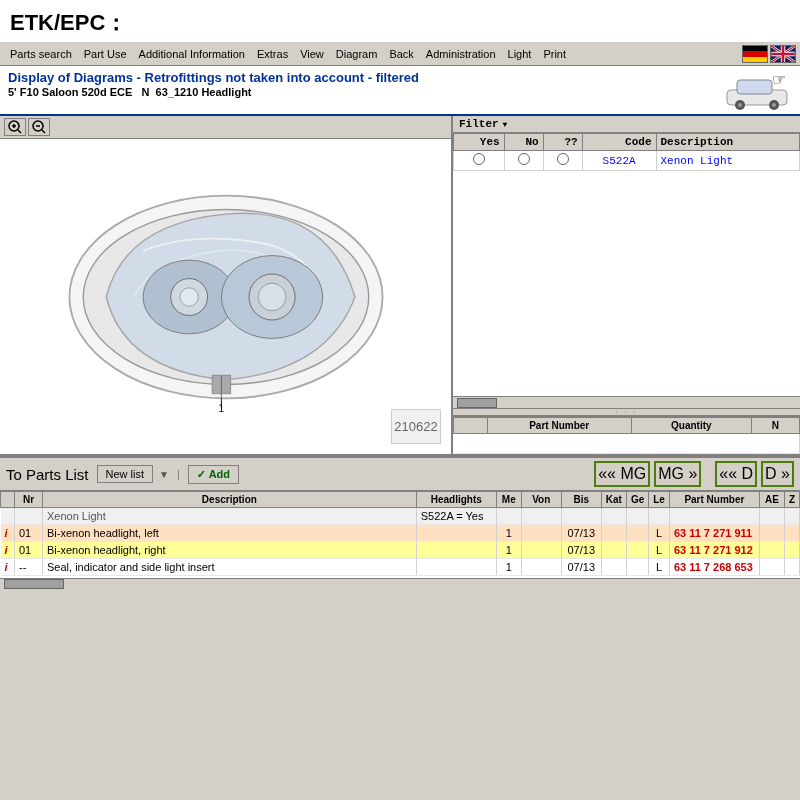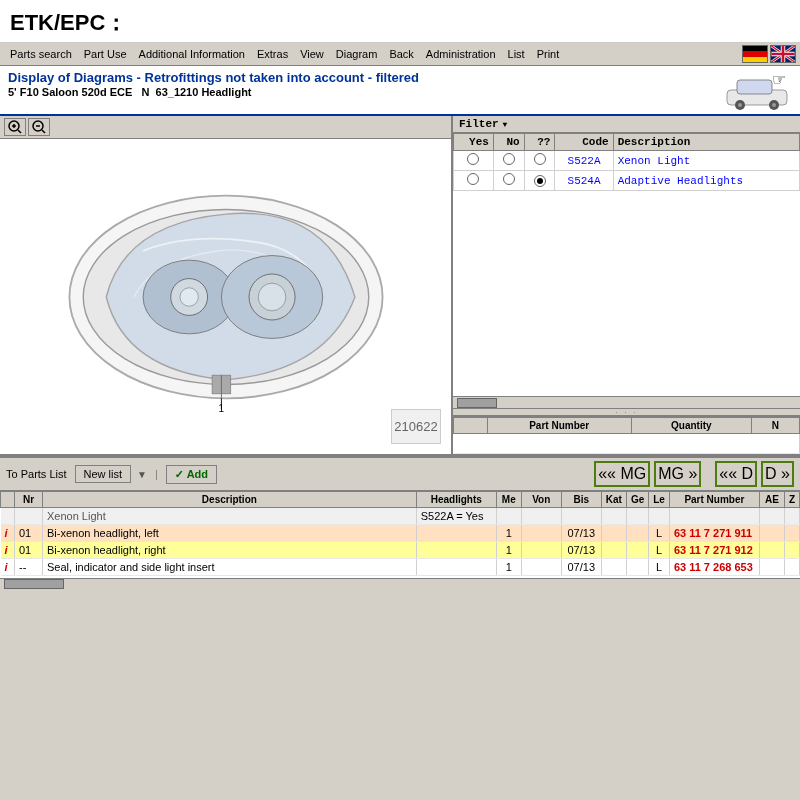--- a/index.html
+++ b/index.html
@@ -319,21 +319,21 @@
 
 <div class="menu-bar">
   <span class="menu-item">Parts search</span>
   <span class="menu-item">Part Use</span>
   <span class="menu-item">Additional Information</span>
   <span class="menu-item">Extras</span>
   <span class="menu-item">View</span>
   <span class="menu-item">Diagram</span>
   <span class="menu-item">Back</span>
   <span class="menu-item">Administration</span>
-  <span class="menu-item">List</span>
+  <span class="menu-item">Light</span>
   <span class="menu-item">Print</span>
   <div class="flag-icons">
     <div class="flag-box flag-de" title="German"></div>
     <div class="flag-box flag-gb" title="English">
       <svg width="26" height="18" viewBox="0 0 26 18">
         <rect width="26" height="18" fill="#012169"></rect>
         <path d="M0,0 L26,18 M26,0 L0,18" stroke="white" stroke-width="3"></path>
         <path d="M0,0 L26,18 M26,0 L0,18" stroke="#C8102E" stroke-width="1.5"></path>
         <path d="M13,0 V18 M0,9 H26" stroke="white" stroke-width="5"></path>
         <path d="M13,0 V18 M0,9 H26" stroke="#C8102E" stroke-width="3"></path>
@@ -440,27 +440,20 @@
           </tr>
         </thead>
         <tbody>
           <tr>
             <td><div class="radio-btn"></div></td>
             <td><div class="radio-btn"></div></td>
             <td><div class="radio-btn"></div></td>
             <td class="code-cell">S522A</td>
             <td class="desc-cell">Xenon Light</td>
           </tr>
-          <tr>
-            <td><div class="radio-btn"></div></td>
-            <td><div class="radio-btn"></div></td>
-            <td><div class="radio-btn filled"></div></td>
-            <td class="code-cell">S524A</td>
-            <td class="desc-cell">Adaptive Headlights</td>
-          </tr>
         </tbody>
       </table>
 
       <div style="flex:1;"></div>
       <div style="height:12px; background:#d4d0c8; border-top:1px solid #808080; display:flex; align-items:center;">
         <div style="width:40px; height:10px; background:#a0a0a0; border:1px solid #666; margin-left:4px;"></div>
       </div>
     </div>
 
     <div class="splitter-h">
@@ -484,21 +477,21 @@
         </tbody>
       </table>
     </div>
   </div>
 
 </div>
 
 <div class="bottom-area">
 
   <div class="bottom-toolbar">
-    <span style="font-size:11px; margin-right:4px;">To Parts List</span>
+    <span style="font-size:15px; margin-right:4px;">To Parts List</span>
     <button class="btn">New list</button>
     <span style="margin-left:2px; font-size:10px; color:#555;">▼</span>
     <span style="margin:0 4px; color:#808080;">|</span>
     <button class="btn-green">✓ Add</button>
 
     <div class="nav-spacer"></div>
 
     <button class="nav-btn">«« MG</button>
     <button class="nav-btn">MG »</button>
     <span style="width:6px;"></span>

